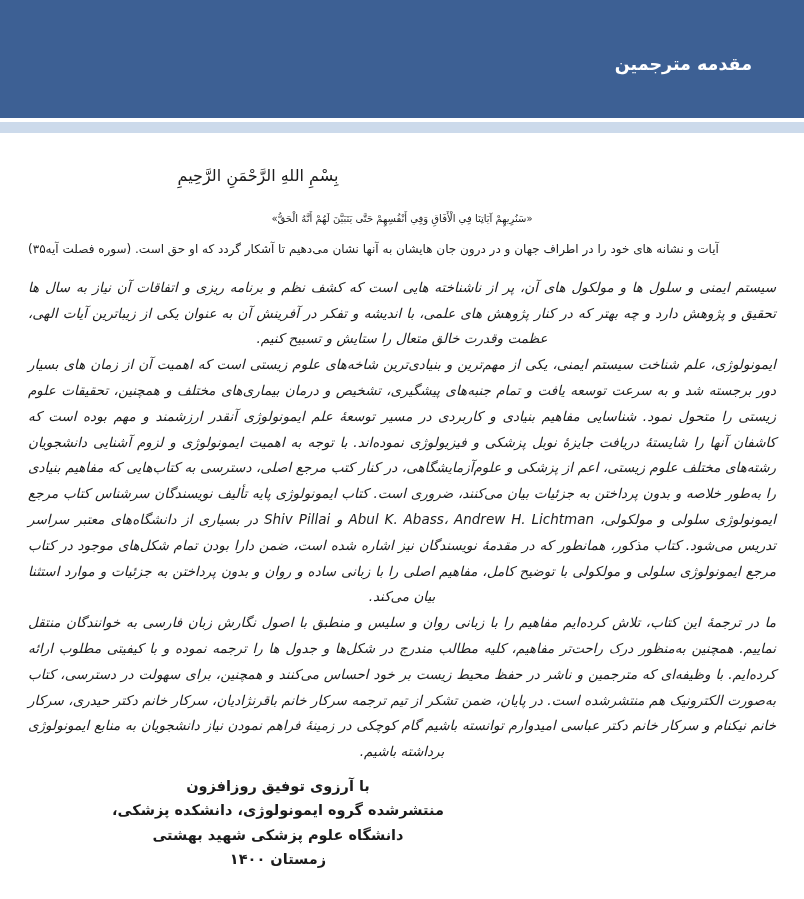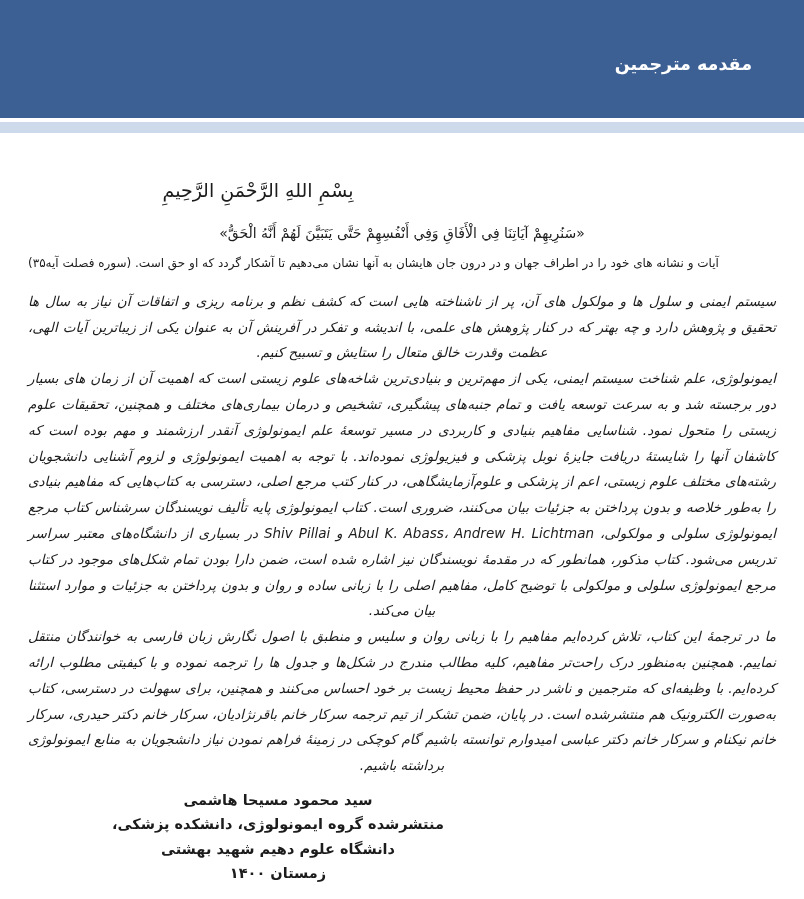--- a/index.html
+++ b/index.html
@@ -41,32 +41,32 @@
   }
   .page-body {
     direction: rtl;
     color: #1c1c1c;
     padding: 0 28px;
     box-sizing: border-box;
     font-size: 13.5px;
     line-height: 25.8px;
   }
   .bismillah {
-    margin-top: 44px;
+    margin-top: 30px;
     width: 460px;
     margin-left: 0;
     margin-right: auto; 
     text-align: center;
-    font-size: 19px;
+    font-size: 16px;
     line-height: 26px;
   }
   .quran-verse {
     margin-top: 16px;
     text-align: center;
-    font-size: 14px;
+    font-size: 10px;
     line-height: 28px;
     font-weight: 500;
   }
   .verse-translation {
     margin-top: 4px;
     text-align: justify;
     text-align-last: left;
     font-size: 12px;
   }
   .paragraphs {
@@ -110,20 +110,20 @@
 
     <div class="verse-translation">آیات و نشانه های خود را در اطراف جهان و در درون جان هایشان به آنها نشان می‌دهیم تا آشکار گردد که او حق است. (سوره فصلت آیه۳۵)</div>
 
     <div class="paragraphs">
       <p class="body-paragraph">سیستم ایمنی و سلول ها و مولکول های آن، پر از ناشناخته هایی است که کشف نظم و برنامه ریزی و اتفاقات آن نیاز به سال ها تحقیق و پژوهش دارد و چه بهتر که در کنار پژوهش های علمی، با اندیشه و تفکر در آفرینش آن به عنوان یکی از زیباترین آیات الهی، عظمت وقدرت خالق متعال را ستایش و تسبیح کنیم.</p>
       <p class="body-paragraph">ایمونولوژی، علم شناخت سیستم ایمنی، یکی از مهم‌ترین و بنیادی‌ترین شاخه‌های علوم زیستی است که اهمیت آن از زمان های بسیار دور برجسته شد و به سرعت توسعه یافت و تمام جنبه‌های پیشگیری، تشخیص و درمان بیماری‌های مختلف و همچنین، تحقیقات علوم زیستی را متحول نمود. شناسایی مفاهیم بنیادی و کاربردی در مسیر توسعۀ علم ایمونولوژی آنقدر ارزشمند و مهم بوده است که کاشفان آنها را شایستۀ دریافت جایزۀ نوبل پزشکی و فیزیولوژی نموده‌اند. با توجه به اهمیت ایمونولوژی و لزوم آشنایی دانشجویان رشته‌های مختلف علوم زیستی، اعم از پزشکی و علوم‌آزمایشگاهی، در کنار کتب مرجع اصلی، دسترسی به کتاب‌هایی که مفاهیم بنیادی را به‌طور خلاصه و بدون پرداختن به جزئیات بیان می‌کنند، ضروری است. کتاب ایمونولوژی پایه تألیف نویسندگان سرشناس کتاب مرجع ایمونولوژی سلولی و مولکولی، Abul K. Abass، Andrew H. Lichtman و Shiv Pillai در بسیاری از دانشگاه‌های معتبر سراسر تدریس می‌شود. کتاب مذکور، همانطور که در مقدمۀ نویسندگان نیز اشاره شده است، ضمن دارا بودن تمام شکل‌های موجود در کتاب مرجع ایمونولوژی سلولی و مولکولی با توضیح کامل، مفاهیم اصلی را با زبانی ساده و روان و بدون پرداختن به جزئیات و موارد استثنا بیان می‌کند.</p>
       <p class="body-paragraph">ما در ترجمۀ این کتاب، تلاش کرده‌ایم مفاهیم را با زبانی روان و سلیس و منطبق با اصول نگارش زبان فارسی به خوانندگان منتقل نماییم. همچنین به‌منظور درک راحت‌تر مفاهیم، کلیه مطالب مندرج در شکل‌ها و جدول ها را ترجمه نموده و با کیفیتی مطلوب ارائه کرده‌ایم. با وظیفه‌ای که مترجمین و ناشر در حفظ محیط زیست بر خود احساس می‌کنند و همچنین، برای سهولت در دسترسی، کتاب به‌صورت الکترونیک هم منتشرشده است. در پایان، ضمن تشکر از تیم ترجمه سرکار خانم باقرنژادیان، سرکار خانم دکتر حیدری، سرکار خانم نیکنام و سرکار خانم دکتر عباسی امیدوارم توانسته باشیم گام کوچکی در زمینۀ فراهم نمودن نیاز دانشجویان به منابع ایمونولوژی برداشته باشیم.</p>
     </div>
 
     <div class="signature-block">
-      <div class="signature-line">سید محمود مسیحا هاشمی</div>
+      <div class="signature-line">با آرزوی توفیق روزافزون</div>
       <div class="signature-line">منتشرشده گروه ایمونولوژی، دانشکده پزشکی،</div>
-      <div class="signature-line">دانشگاه علوم دهیم شهید بهشتی</div>
+      <div class="signature-line">دانشگاه علوم پزشکی شهید بهشتی</div>
       <div class="signature-line">زمستان ۱۴۰۰</div>
     </div>
 
   </div>
 </div>
 
 </body></html>

